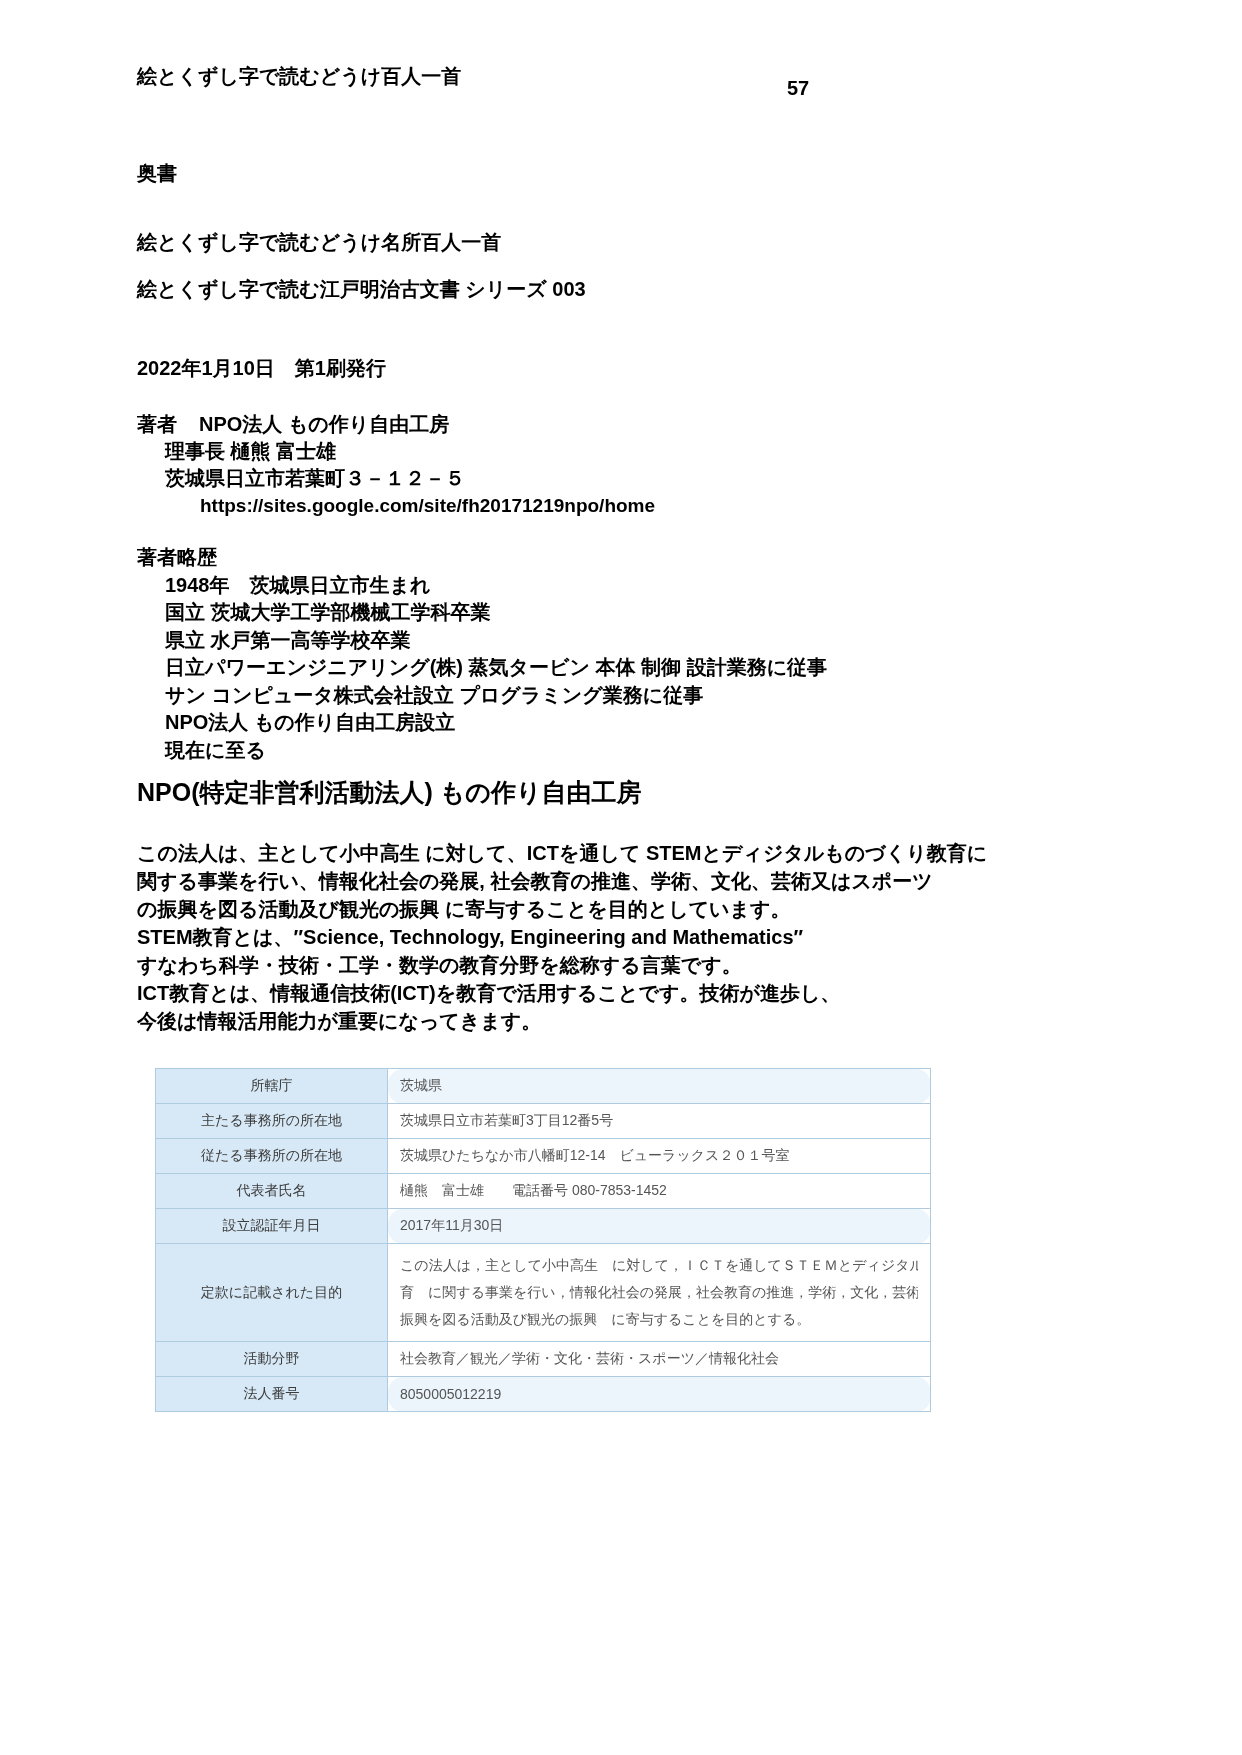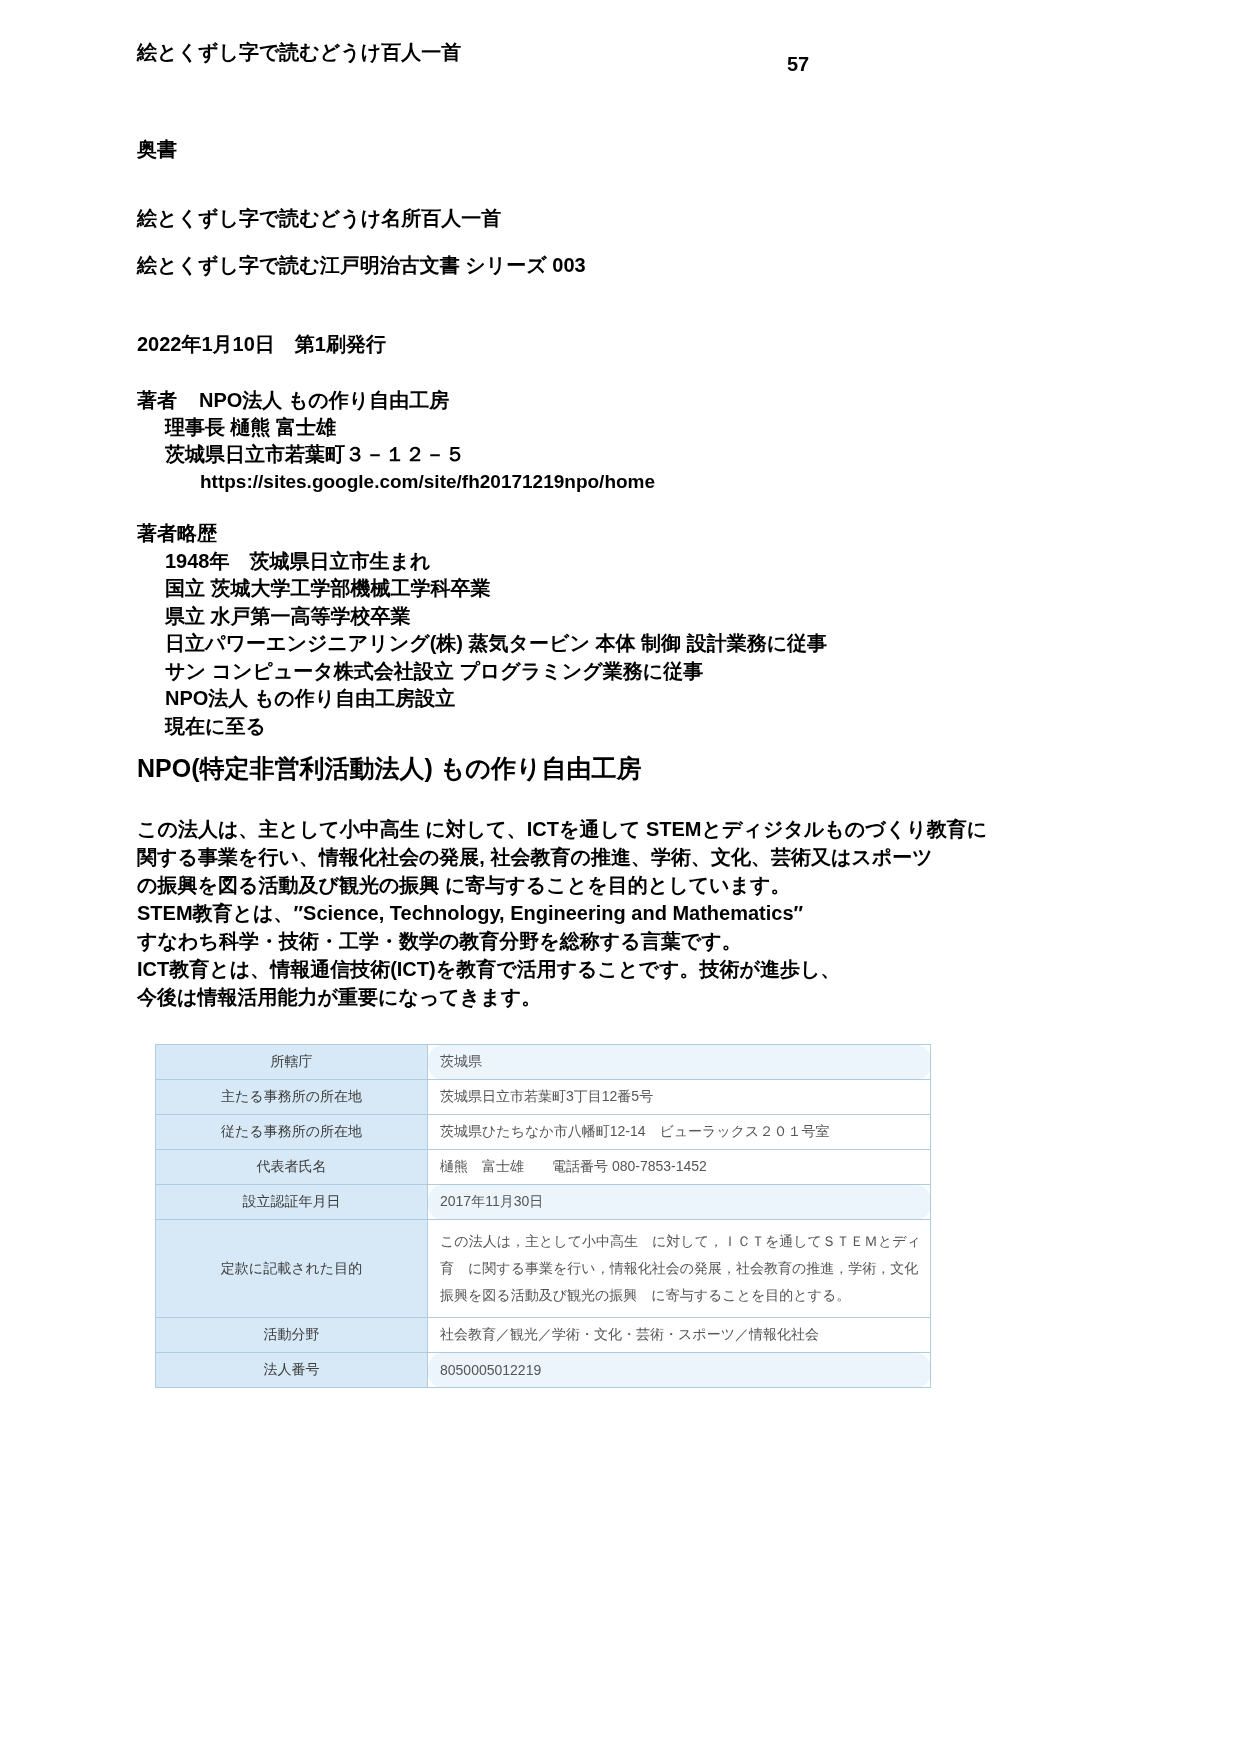--- a/index.html
+++ b/index.html
@@ -2,21 +2,21 @@
 <html><head>
 <meta charset="utf-8">
 <style>
   * { margin:0; padding:0; box-sizing:border-box; }
   html,body { background:#e9e9e9; }
   .page {
     width:1242px; height:1755px; margin:0 auto; background:#ffffff;
     position:relative; overflow:hidden; color:#000;
     font-family:"Liberation Sans","DejaVu Sans",sans-serif;
   }
-  .content { padding:40px 100px 0 137px; }
+  .content { padding:64px 100px 0 137px; }
 
   .doc-header { position:relative; font-size:20px; font-weight:bold; line-height:24px; }
   .page-number { position:absolute; left:650px; top:12px; }
 
   .h-okugaki   { margin-top:73px; font-size:20px; font-weight:bold; line-height:24px; }
   .h-booktitle { margin-top:45px; font-size:20px; font-weight:bold; line-height:24px; }
   .h-series    { margin-top:23px; font-size:20px; font-weight:bold; line-height:24px; }
   .h-edition   { margin-top:55px; font-size:20px; font-weight:bold; line-height:24px; }
 
   .author-block { margin-top:31px; font-size:20px; font-weight:bold; line-height:27px; }
@@ -31,21 +31,21 @@
 
   .npo-desc { margin-top:32px; font-size:20px; font-weight:bold; line-height:28px; }
 
   .npo-table {
     margin-top:33px; margin-left:18px;
     border-collapse:collapse; table-layout:fixed;
     width:776px; font-size:14px; font-weight:normal;
   }
   .npo-table td { border:1px solid #aecbe0; vertical-align:middle; }
   .npo-table td.lbl {
-    width:272px; background:#d7e9f6; color:#3c3c3c;
+    width:232px; background:#d7e9f6; color:#3c3c3c;
     text-align:center; padding:8px 6px;
   }
   .npo-table td.val { color:#555; padding:8px 12px; background:#ffffff;border-radius:15px; }
   .npo-table tr.tint td.val { background:#ecf5fb; }
   .npo-table td.val .clip-line {
     white-space:nowrap; overflow:hidden; line-height:27px;
   }
 </style>
 </head>
 <body>

